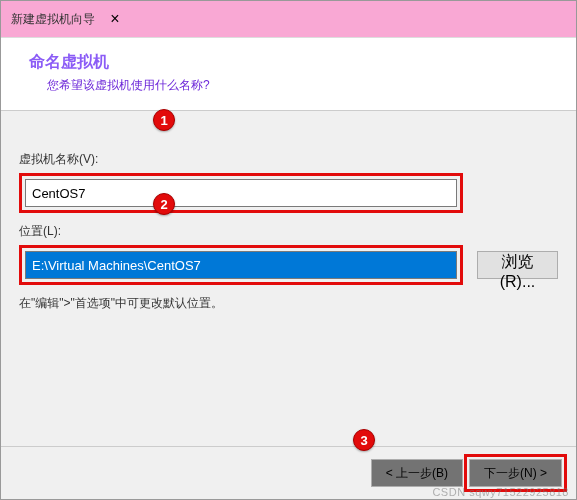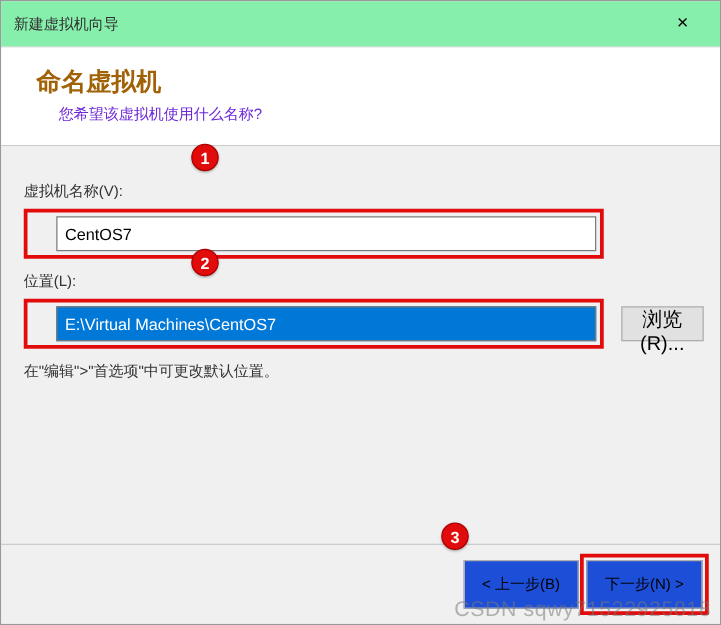--- a/index.html
+++ b/index.html
@@ -14,46 +14,45 @@
 .dialog {
   width: 577px;
   height: 500px;
   border: 1px solid #999;
   background: #f0f0f0;
   display: flex;
   flex-direction: column;
 }
 .titlebar {
   display: flex;
-  justify-content: space-between;
   align-items: center;
   padding: 6px 10px 6px 10px;
-  background: #86efac;
+  background: #f9a8d4;
   border-bottom: 1px solid #ddd;
   font-size: 12px;
 }
 .titlebar-title { color: #333; }
 .close-btn {
   width: 40px;
   height: 24px;
   display: flex;
   align-items: center;
   justify-content: center;
   font-size: 16px;
   cursor: pointer;
 }
 .header-section {
   background: #fff;
   padding: 14px 20px 16px 28px;
   border-bottom: 1px solid #ccc;
 }
 .header-title {
   font-weight: bold;
-  font-size: 20px;
-  color: #a16207;
+  font-size: 16px;
+  color: #8b5cf6;
   margin-bottom: 4px;
 }
 .header-subtitle {
   font-size: 12px;
   color: #6d28d9;
   margin-left: 18px;
 }
 .content {
   background: #f0f0f0;
   padding: 6px 18px 10px 18px;
@@ -67,21 +66,20 @@
   margin-top: 10px;
 }
 .text-input {
   width: 432px;
   height: 28px;
   padding: 4px 6px;
   font-size: 13px;
   border: 1px solid #7a7a7a;
   background: #fff;
   font-family: inherit;
-  margin-left: 20px;
 }
 .highlight-box {
   border: 3px solid #e20b0b;
   padding: 3px;
   display: inline-block;
   position: relative;
 }
 .location-row {
   display: flex;
   align-items: center;
@@ -119,43 +117,43 @@
 .footer {
   border-top: 1px solid #ccc;
   padding: 12px 14px;
   display: flex;
   justify-content: flex-end;
   gap: 6px;
   background: #f0f0f0;
   position: relative;
 }
 .footer-btn {
-  height: 39px;
+  height: 28px;
   padding: 0 14px;
   min-width: 92px;
-  background: #1d4ed8;
+  background: #737373;
   border: 1px solid #adadad;
   font-size: 12px;
   cursor: pointer;
   font-family: inherit;
 }
 .footer-btn.primary-highlight {
   outline: 3px solid #e20b0b;
   outline-offset: 2px;
 }
 .selected-input {
   background: #0078d7;
   color: #fff;
 }
 .selected-input::selection { background: #0078d7; color:#fff; }
 .watermark {
   position: absolute;
   bottom: 2px;
   right: 8px;
-  font-size: 17px;
+  font-size: 11px;
   color: rgba(120,120,120,0.55);
   letter-spacing: 0.5px;
 }
 </style>
 </head>
 <body>
 
 <div class="dialog">
 
   <div class="titlebar">
@@ -167,21 +165,21 @@
 
   <div class="header-section">
     <div class="header-title">命名虚拟机</div>
     <div class="header-subtitle">您希望该虚拟机使用什么名称?</div>
   </div>
 
   <div class="content">
 
     <div class="callout" style="left:152px; top:-2px;">1</div>
 
-    <div class="field-label" style="margin-top:22px;">虚拟机名称(V):</div>
+    <div class="field-label" style="margin-top:34px;">虚拟机名称(V):</div>
     <div class="highlight-box">
       <input type="text" class="text-input" value="CentOS7" style="">
     </div>
 
     <div class="callout" style="left:152px; top:82px;">2</div>
 
     <div class="field-label" style="">位置(L):</div>
     <div class="location-row">
       <div class="highlight-box">
         <input type="text" class="text-input selected-input" value="E:\Virtual Machines\CentOS7" style="">

